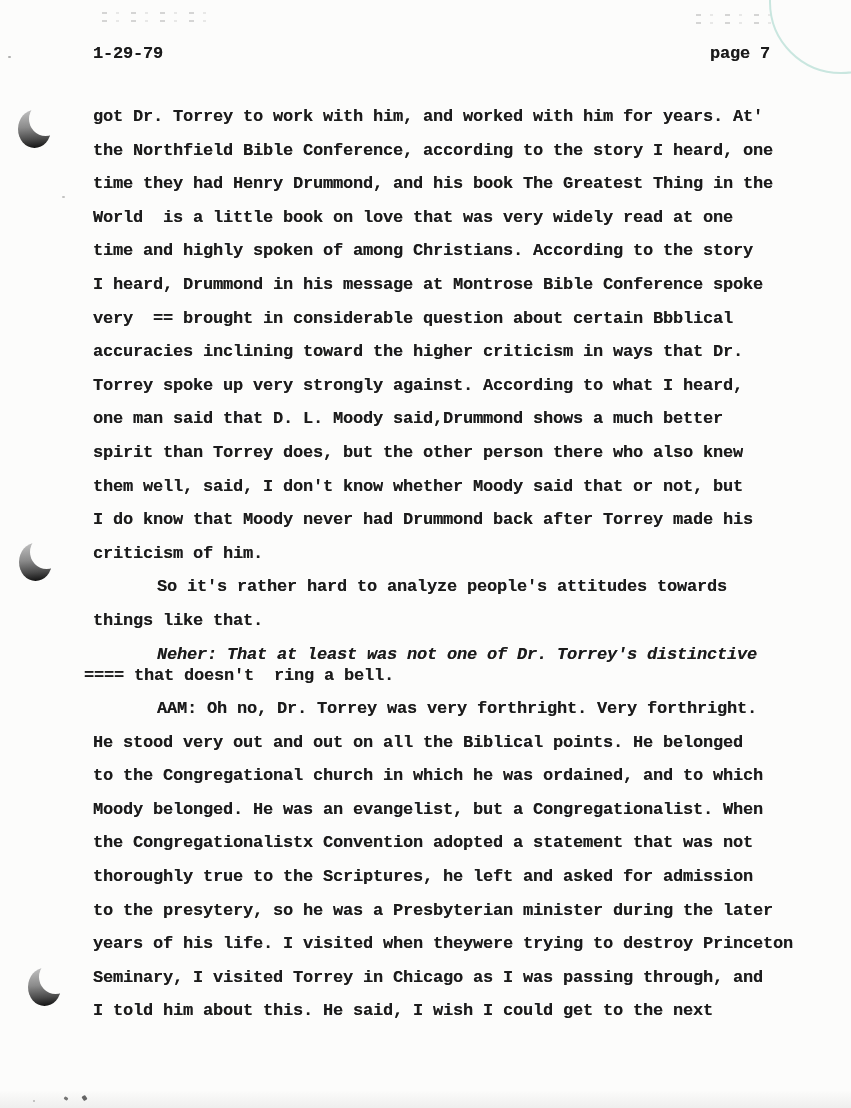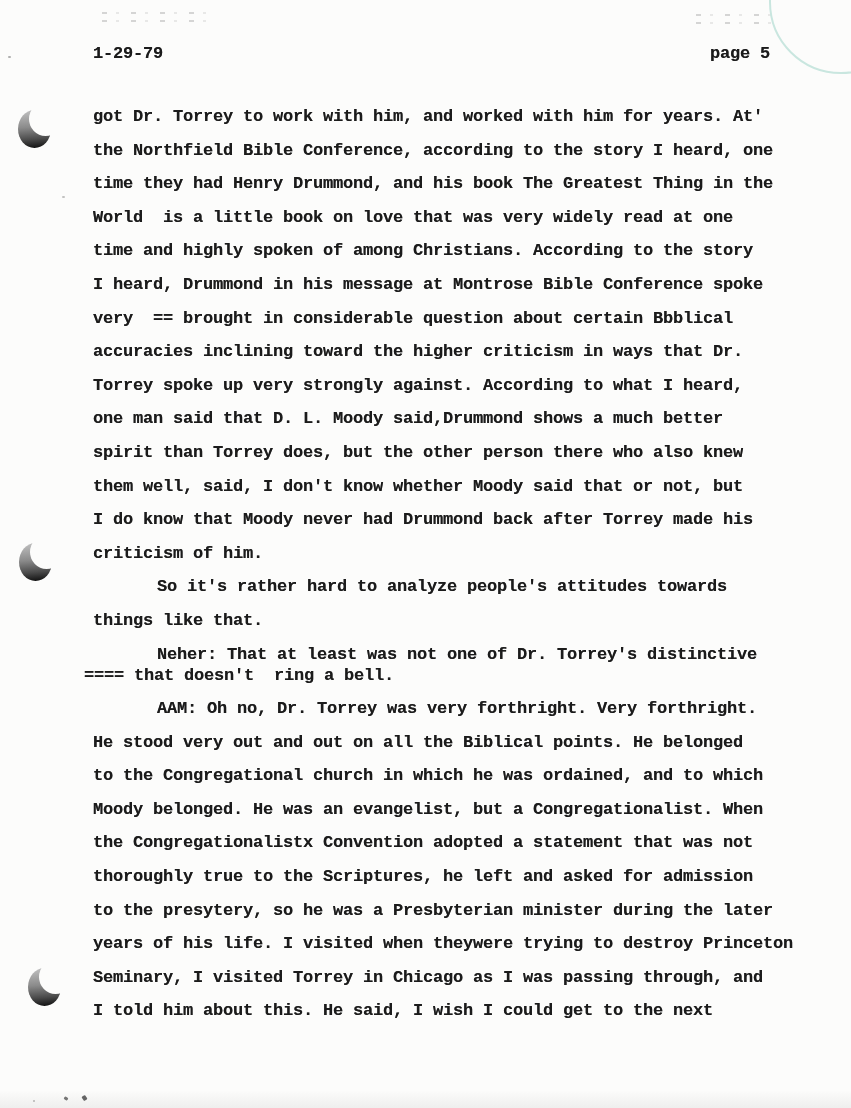--- a/index.html
+++ b/index.html
@@ -19,21 +19,21 @@
     letter-spacing:-0.2px;
     white-space:pre;
     color:#1b1b1b;
     text-shadow:0 0 0.6px rgba(20,20,20,0.65);
   }
   .header-date{position:absolute;left:93px;top:44px;}
   .header-page{position:absolute;left:710px;top:44px;}
   .body-lines{position:absolute;left:93px;top:107px;width:740px;}
   .line{line-height:20px;}
   .line.dbl{height:33.6px;}
-  .line.sgl{height:21px;}
+  .line.sgl{height:21px;font-style:italic;}
   .line.indent{padding-left:64px;}
   .line.outdent{margin-left:-9px;}
   
   .crescent{position:absolute;width:33px;height:38px;}
   .crescent .moon{
     width:100%;height:100%;border-radius:50%;
     background:linear-gradient(175deg,#b9b9b9 8%,#8a8a8a 45%,#4a4a4a 75%,#141414 96%);
     filter:blur(0.5px);
   }
   .crescent .cut{
@@ -94,21 +94,21 @@
   <div class="crescent c2">
     <div class="moon"></div>
       <div class="cut"></div>
   </div>
   <div class="crescent c3">
     <div class="moon"></div>
       <div class="cut"></div>
   </div>
 
   <div class="tw header-date">1-29-79</div>
-  <div class="tw header-page">page 5</div>
+  <div class="tw header-page">page 7</div>
 
   <div class="body-lines tw"><div class="line dbl">got Dr. Torrey to work with him, and worked with him for years. At'</div><div class="line dbl">the Northfield Bible Conference, according to the story I heard, one</div><div class="line dbl">time they had Henry Drummond, and his book The Greatest Thing in the</div><div class="line dbl">World  is a little book on love that was very widely read at one</div><div class="line dbl">time and highly spoken of among Christians. According to the story</div><div class="line dbl">I heard, Drummond in his message at Montrose Bible Conference spoke</div><div class="line dbl">very  == brought in considerable question about certain Bbblical</div><div class="line dbl">accuracies inclining toward the higher criticism in ways that Dr.</div><div class="line dbl">Torrey spoke up very strongly against. According to what I heard,</div><div class="line dbl">one man said that D. L. Moody said,Drummond shows a much better</div><div class="line dbl">spirit than Torrey does, but the other person there who also knew</div><div class="line dbl">them well, said, I don't know whether Moody said that or not, but</div><div class="line dbl">I do know that Moody never had Drummond back after Torrey made his</div><div class="line dbl">criticism of him.</div><div class="line dbl indent">So it's rather hard to analyze people's attitudes towards</div><div class="line dbl">things like that.</div><div class="line sgl indent">Neher: That at least was not one of Dr. Torrey's distinctive</div><div class="line dbl outdent">==== that doesn't  ring a bell.</div><div class="line dbl indent">AAM: Oh no, Dr. Torrey was very forthright. Very forthright.</div><div class="line dbl">He stood very out and out on all the Biblical points. He belonged</div><div class="line dbl">to the Congregational church in which he was ordained, and to which</div><div class="line dbl">Moody belonged. He was an evangelist, but a Congregationalist. When</div><div class="line dbl">the Congregationalistx Convention adopted a statement that was not</div><div class="line dbl">thoroughly true to the Scriptures, he left and asked for admission</div><div class="line dbl">to the presytery, so he was a Presbyterian minister during the later</div><div class="line dbl">years of his life. I visited when theywere trying to destroy Princeton</div><div class="line dbl">Seminary, I visited Torrey in Chicago as I was passing through, and</div><div class="line dbl">I told him about this. He said, I wish I could get to the next</div></div>
 
   <div class="speck sp1"></div>
   <div class="speck sp2"></div>
   <div class="speck sp3"></div>
   <div class="speck sp4"></div>
   <div class="speck sp5"></div>
 
   <div class="bottom-shade"></div>

